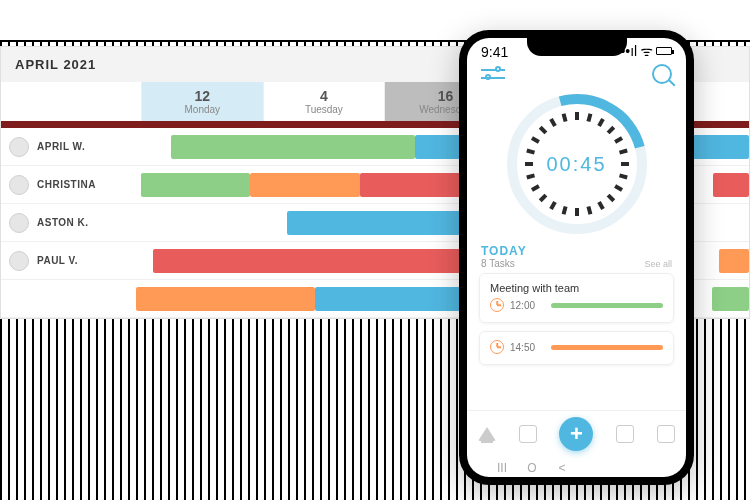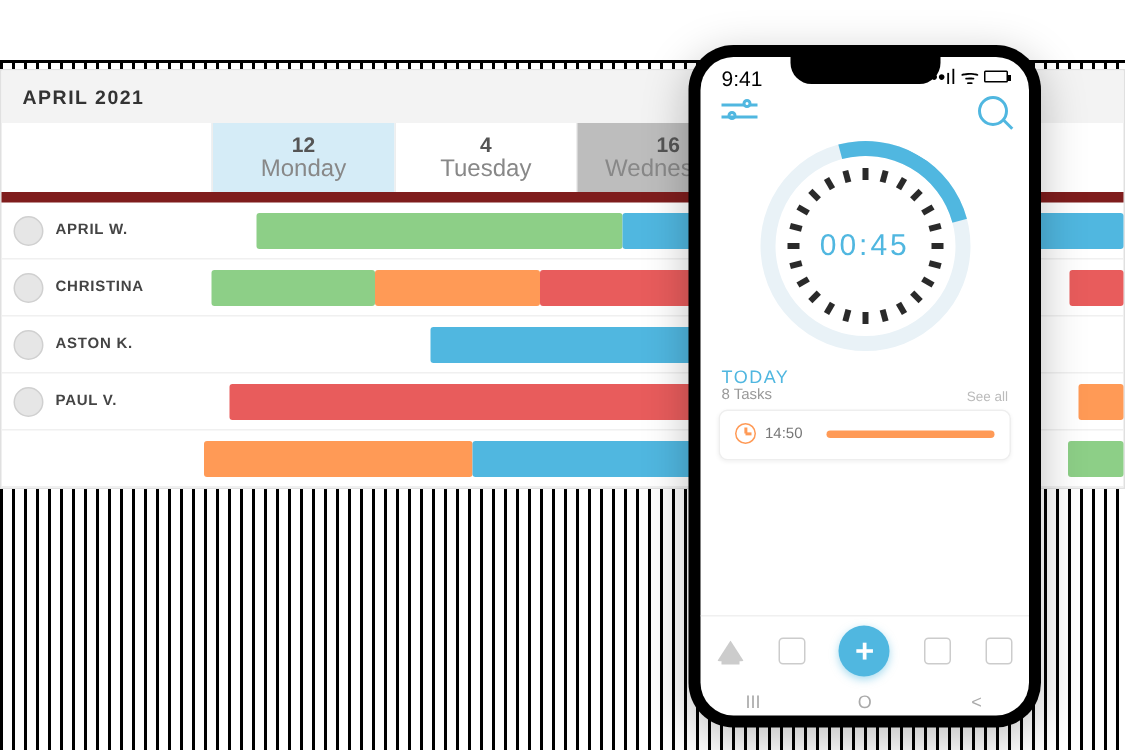--- a/index.html
+++ b/index.html
@@ -7,21 +7,21 @@
 .shelf{position:absolute;left:0;right:0;top:40px;height:2px;background:#000}
 .hatch{position:absolute;left:0;right:0;bottom:0;top:42px;background:repeating-linear-gradient(90deg,#000 0 2px,transparent 2px 8px);z-index:0}
 .cal{position:absolute;left:0;right:0;top:46px;background:#fff;z-index:2;border:1px solid #e0e0e0}
 .cal-hdr{background:#f3f3f3;padding:10px 14px;font-weight:bold;color:#333;letter-spacing:1px;font-size:13px}
 .days{display:flex;border-bottom:7px solid #7f1d1d}
 .spacer{width:140px;flex:none}
 .day{flex:1;text-align:center;padding:6px 0;border-left:1px solid #eee}
 .day.sel{background:#d5ecf7}
 .day.dim{background:#bdbdbd;color:#555}
 .day .num{font-size:14px;font-weight:bold;color:#555}
-.day .lab{font-size:16px;color:#888}
+.day .lab{font-size:10px;color:#888}
 .rows{}
 .row{display:flex;align-items:center;height:38px;border-bottom:1px solid #f0f0f0;position:relative}
 .pcol{width:140px;flex:none;display:flex;align-items:center;gap:8px;padding-left:8px}
 .av{width:20px;height:20px;border-radius:50%;background:#e6e6e6;border:1px solid #d0d0d0}
 .pname{font-size:10px;font-weight:bold;color:#444;letter-spacing:0.5px}
 .track{flex:1;position:relative;height:100%}
 .bar{position:absolute;top:7px;height:24px;border-radius:2px}
 .phone{position:absolute;right:56px;top:30px;width:235px;height:455px;background:#000;border-radius:30px;z-index:5;padding:8px;box-shadow:0 8px 30px rgba(0,0,0,.25)}
 .screen{width:100%;height:100%;background:#fff;border-radius:22px;position:relative;overflow:hidden;display:flex;flex-direction:column}
 .notch{position:absolute;top:0;left:50%;transform:translateX(-50%);width:100px;height:18px;background:#000;border-radius:0 0 14px 14px;z-index:2}
@@ -36,38 +36,38 @@
 .search{width:20px;height:20px;border:2px solid #50b7e0;border-radius:50%;position:relative}
 .search::after{content:"";position:absolute;width:2px;height:8px;background:#50b7e0;transform:rotate(-45deg);right:-3px;bottom:-5px}
 .timerwrap{display:flex;justify-content:center;padding:6px 0 8px}
 .timer{width:140px;height:140px;position:relative;display:flex;align-items:center;justify-content:center}
 .ring{position:absolute;inset:0;border-radius:50%;border:10px solid #e9f2f7}
 .arc{position:absolute;inset:0;border-radius:50%;border:10px solid transparent;border-top-color:#50b7e0;transform:rotate(30deg)}
 .ticks{position:absolute;inset:18px;border-radius:50%}
 .ticks span{position:absolute;left:50%;top:0;width:4px;height:8px;margin-left:-2px;background:#2a2a2a;transform-origin:2px 52px}
 .tval{font-size:20px;font-weight:500;color:#50b7e0;letter-spacing:2px;z-index:1}
 .today{padding:2px 14px 4px;display:flex;justify-content:space-between;align-items:flex-end}
-.today-l .lab{color:#50b7e0;font-size:12px;font-weight:normal;letter-spacing:1px}
+.today-l .lab{color:#50b7e0;font-size:12px;font-weight:bold;letter-spacing:1px}
 .today-l .cnt{color:#999;font-size:10px}
 .seeall{color:#bbb;font-size:9px}
 .cards{padding:0 12px;display:flex;flex-direction:column;gap:8px}
 .card{border:1px solid #eee;border-radius:6px;padding:8px 10px 10px;box-shadow:0 1px 3px rgba(0,0,0,.06)}
 .ctitle{font-size:11px;color:#333;margin-bottom:4px}
 .cmeta{display:flex;align-items:center;gap:6px}
 .clock{width:14px;height:14px;border:1.5px solid #ff9a56;border-radius:50%;position:relative}
 .clock::before{content:"";position:absolute;left:50%;top:50%;width:1.5px;height:4px;background:#ff9a56;transform-origin:bottom;transform:translate(-50%,-100%)}
 .clock::after{content:"";position:absolute;left:50%;top:50%;width:4px;height:1.5px;background:#ff9a56;transform:translate(0,-50%)}
 .ctime{font-size:10px;color:#777}
 .prog{flex:1;height:5px;border-radius:3px;margin-left:10px}
 .navb{margin-top:auto;display:flex;justify-content:space-around;align-items:center;padding:6px 0;border-top:1px solid #f0f0f0}
 .nicon{width:18px;height:18px;border:1.5px solid #ccc;border-radius:3px}
 .nicon.home{border-radius:2px;border:none;width:0;height:0;border-left:9px solid transparent;border-right:9px solid transparent;border-bottom:14px solid #ccc;position:relative}
 .nicon.home::after{content:"";position:absolute;left:-6px;top:10px;width:12px;height:6px;background:#ccc}
 .fab{width:34px;height:34px;border-radius:50%;background:#50b7e0;display:flex;align-items:center;justify-content:center;color:#fff;font-size:22px;font-weight:bold;box-shadow:0 2px 6px rgba(80,183,224,.5)}
-.sys{display:flex;justify-content:space-between;padding:4px 20px 2px;color:#aaa;font-size:12px}
+.sys{display:flex;justify-content:flex-start;padding:4px 20px 2px;color:#aaa;font-size:12px}
 .sys span{width:30px;text-align:center}
 </style>
 </head>
 <body>
 
 <div class="shelf"></div>
 <div class="hatch"></div>
 
 <div class="cal">
   <div class="cal-hdr">APRIL 2021</div>
@@ -204,20 +204,28 @@
     </div>
     <div class="today">
       <div class="today-l">
         <div class="lab">TODAY</div>
         <div class="cnt">8 Tasks</div>
       </div>
       <div class="seeall">See all</div>
     </div>
     <div class="cards">
         <div class="card">
+          <div class="ctitle">Meeting with team</div>
+          <div class="cmeta">
+            <div class="clock"></div>
+            <div class="ctime">12:00</div>
+            <div class="prog" style="background:#8dcf87"></div>
+          </div>
+        </div>
+        <div class="card">
           <div class="cmeta">
             <div class="clock"></div>
             <div class="ctime">14:50</div>
             <div class="prog" style="background:#ff9a56"></div>
           </div>
         </div>
       </div>
     <div class="navb">
       <div class="nicon home"></div>
       <div class="nicon"></div>

